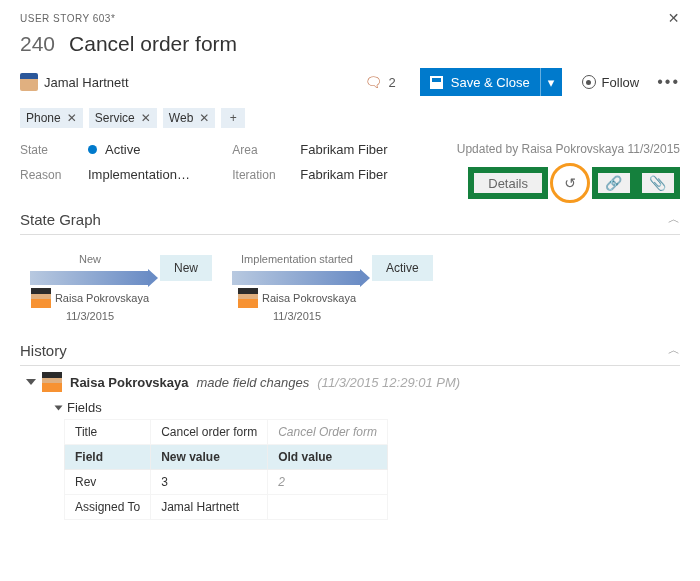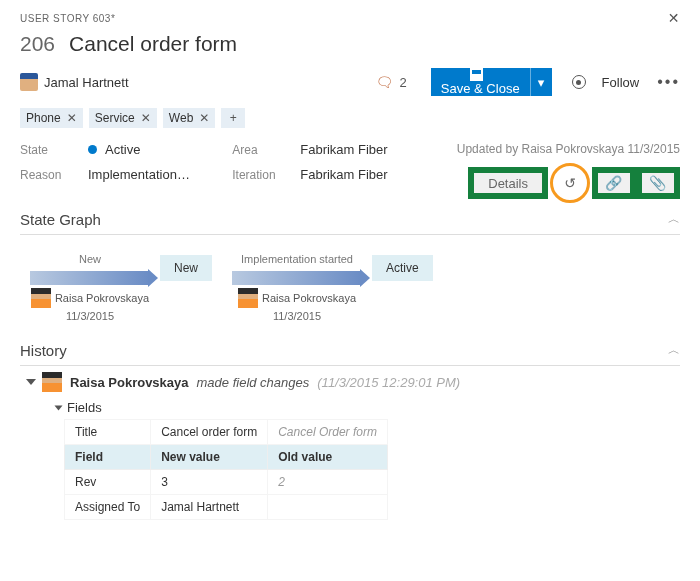--- a/index.html
+++ b/index.html
@@ -77,21 +77,20 @@
     color: #c06b40;
   }
   .save-btn {
     display: inline-flex;
     align-items: center;
     background: #007acc;
     color: #fff;
     height: 28px;
     padding: 0 10px;
     cursor: pointer;
-    flex-direction: column;
   }
   .save-btn .disk {
     width: 13px;
     height: 13px;
     background: #fff;
     margin-right: 8px;
     position: relative;
   }
   .save-btn .disk::after {
     content:"";
@@ -107,21 +106,21 @@
     background:#007acc;
     color:#fff;
     height:28px;
     width:22px;
     border-left:1px solid rgba(255,255,255,0.4);
     cursor:pointer;
   }
   .follow {
     display:flex;
     align-items:center;
-    gap:16px;
+    gap:6px;
     margin-left:20px;
     color:#333;
     cursor:pointer;
   }
   .eye {
     width:14px; height:14px;
     border:1px solid #555;
     border-radius:50%;
     display:inline-flex;
     align-items:center;
@@ -345,21 +344,21 @@
 </head>
 <body>
 
 <div class="container">
   <div class="topbar">
     <span>USER STORY 603*</span>
     <span class="close-x">✕</span>
   </div>
 
   <div class="title-row">
-    <span class="wid">206</span>
+    <span class="wid">240</span>
     <span class="wtitle">Cancel order form</span>
   </div>
 
   <div class="meta-row">
     <div class="assignee">
       <span class="avatar"></span>
       <span>Jamal Hartnett</span>
     </div>
     <div class="disc">
       <span class="disc-icon">🗨</span>

